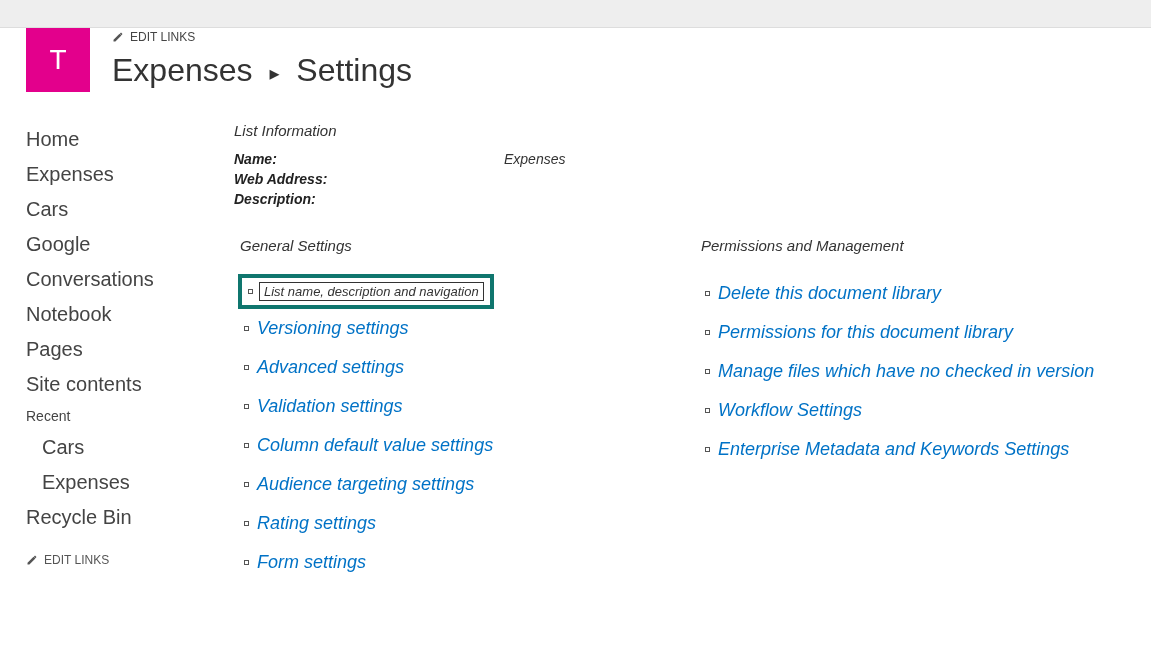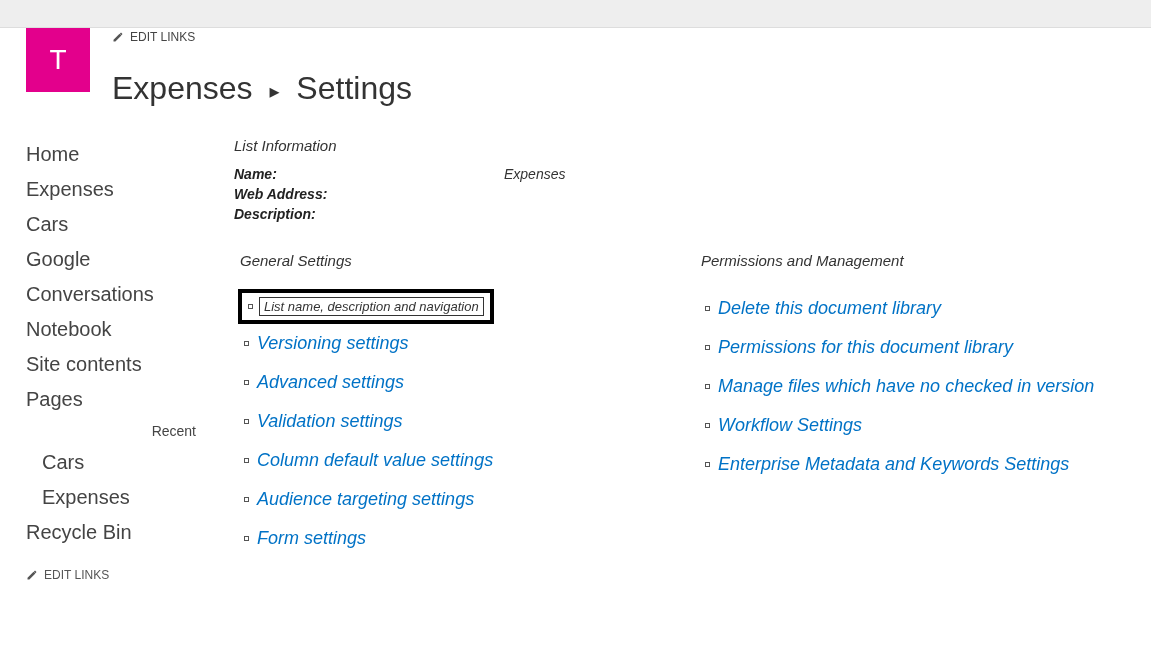--- a/index.html
+++ b/index.html
@@ -44,21 +44,21 @@
     cursor: pointer;
   }
   .pencil-icon {
     width: 12px; height: 12px;
     display: inline-block;
   }
   .page-title {
     font-size: 32px;
     font-weight: 300;
     color: #333;
-    margin-top: 24px;
+    margin-top: 6px;
     text-align: center;
   }
   .page-title .crumb-sep {
     font-size: 20px;
     margin: 0 8px;
     color: #333;
     vertical-align: middle;
   }
   .content-wrap {
     display: flex;
@@ -75,21 +75,20 @@
     text-decoration: none;
     font-size: 20px;
     padding: 6px 0;
     cursor: pointer;
   }
   .left-nav a.sub { padding-left: 16px; }
   .left-nav .nav-header {
     color: #444;
     font-size: 14px;
     padding: 6px 0;
-    text-align: right;
   }
   .edit-links-bottom {
     margin-top: 18px;
     font-size: 12px;
     color: #555;
     display: inline-flex;
     align-items: center;
     gap: 6px;
     cursor: pointer;
   }
@@ -139,21 +138,21 @@
     border: 1px solid #555;
     margin-right: 8px;
     flex-shrink: 0;
   }
   .setting-link a {
     color: #0072c6;
     text-decoration: none;
     cursor: pointer;
   }
   .highlighted {
-    border: 4px solid #000000;
+    border: 4px solid #0f766e;
     background: #fff;
     display: inline-flex;
     align-items: center;
     padding: 4px 6px;
     margin-left: 4px;
   }
   .highlighted .inner-box {
     border: 1px solid #333;
     padding: 1px 4px;
     display: inline-flex;
@@ -188,22 +187,22 @@
 </div>
 
 <div class="content-wrap">
   <nav class="left-nav">
     <a>Home</a>
     <a>Expenses</a>
     <a>Cars</a>
     <a>Google</a>
     <a>Conversations</a>
     <a>Notebook</a>
+    <a>Pages</a>
     <a>Site contents</a>
-    <a>Pages</a>
     <div class="nav-header">Recent</div>
     <a class="sub">Cars</a>
     <a class="sub">Expenses</a>
     <a>Recycle Bin</a>
     <span class="edit-links-bottom">
       <span class="pencil-icon">
         <svg viewBox="0 0 16 16" width="12" height="12">
             <path d="M2 11.5l8-8 2.5 2.5-8 8H2v-2.5zM12 2l2 2-1.5 1.5-2-2L12 2z" fill="#555"></path>
           </svg>
       </span>
@@ -251,20 +250,24 @@
         <div class="setting-link">
           <span class="bullet"></span>
           <a>Column default value settings</a>
         </div>
         <div class="setting-link">
           <span class="bullet"></span>
           <a>Audience targeting settings</a>
         </div>
         <div class="setting-link">
           <span class="bullet"></span>
+          <a>Rating settings</a>
+        </div>
+        <div class="setting-link">
+          <span class="bullet"></span>
           <a>Form settings</a>
         </div>
       </div>
 
       <div class="col">
         <div class="col-title">Permissions and Management</div>
         <div class="setting-link">
           <span class="bullet"></span>
           <a>Delete this document library</a>
         </div>

